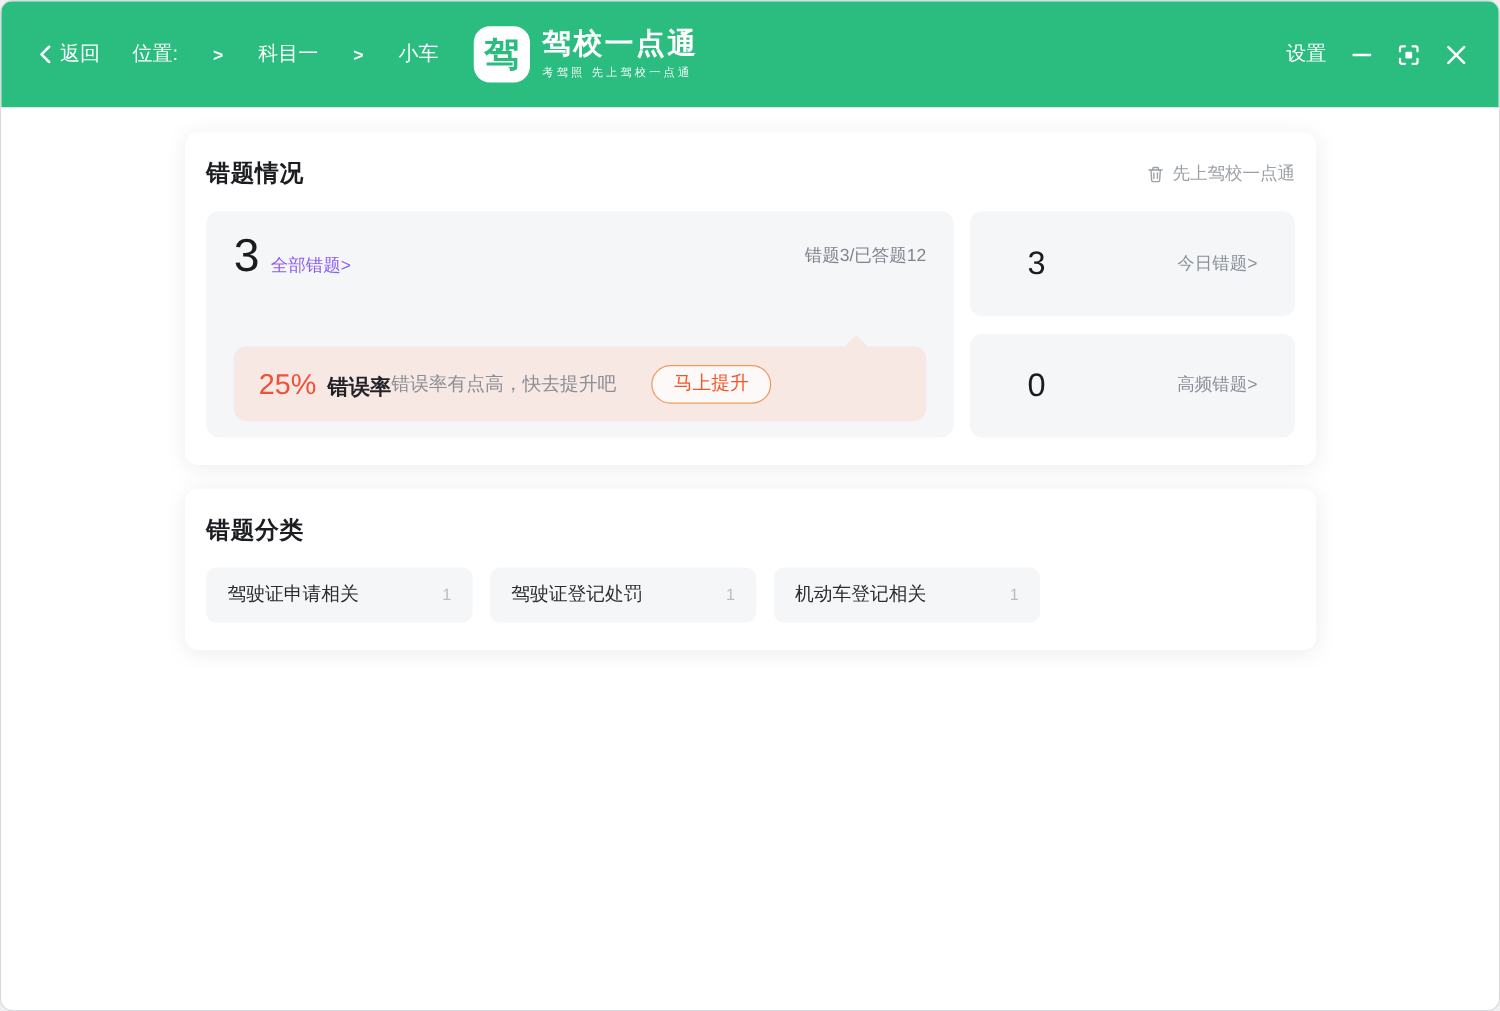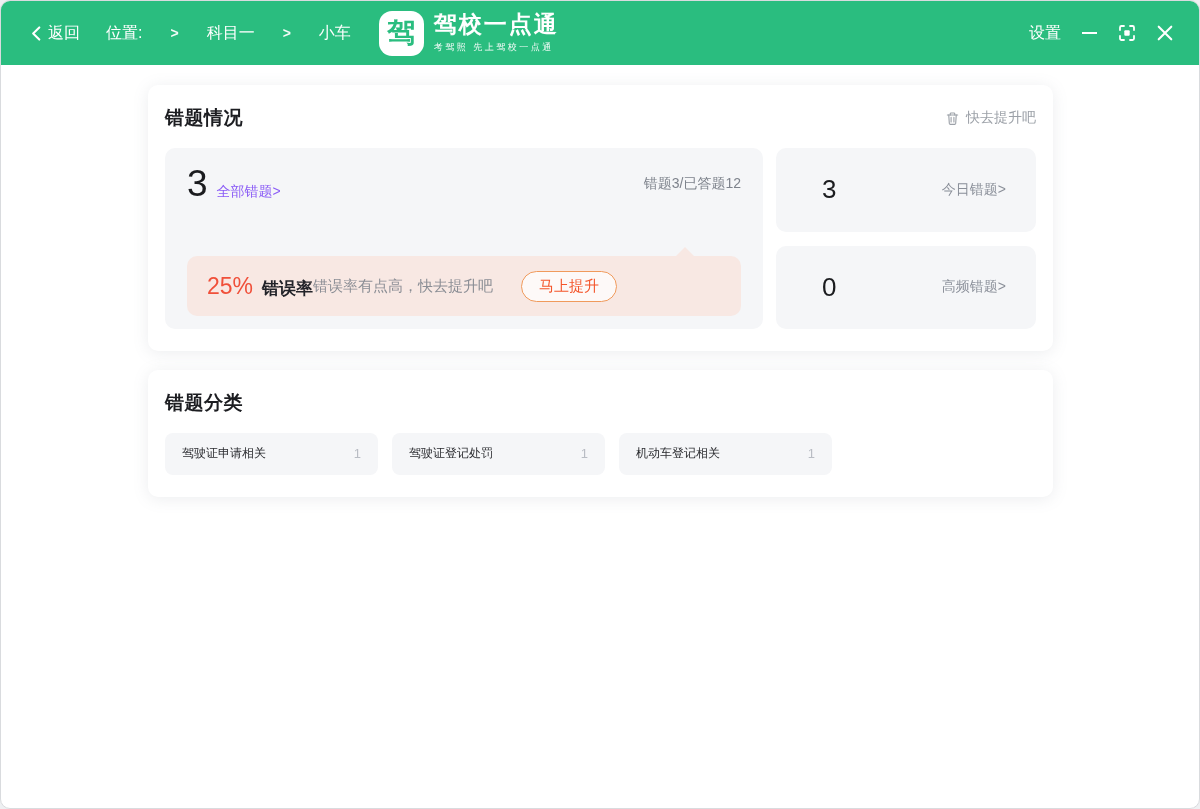--- a/index.html
+++ b/index.html
@@ -10,21 +10,21 @@
     width: 1200px; height: 809px;
     background: #ffffff;
     border-radius: 10px;
     border: 1px solid #d9dbde;
     overflow: hidden;
     position: relative;
   }
 
   
   .titlebar {
-    height: 64px;
+    height: 85px;
     background: #2abd7f;
     display: flex;
     align-items: center;
     padding: 0 26px 0 30px;
     color: #fff;
   }
   .back-btn {
     display: flex; align-items: center; gap: 7px;
     font-size: 16px; cursor: pointer; flex: none;
   }
@@ -134,21 +134,21 @@
 
   .chips { display: flex; gap: 14px; margin-top: 2px; }
   .chip {
     width: 213px;
     background: #f5f6f8;
     border-radius: 8px;
     padding: 12px 17px 13px;
     display: flex; align-items: center; justify-content: space-between;
     cursor: pointer;
   }
-  .chip .chip-label { font-size: 12px; color: #2b2c30; }
+  .chip .chip-label { font-size: 15px; color: #2b2c30; }
   .chip .chip-count { font-size: 13px; color: #b9bdc4; }
 </style>
 </head>
 <body>
 
 <div class="window">
 
   <header class="titlebar">
     <div class="back-btn">
       <span style="display:flex;">
@@ -208,21 +208,21 @@
         <h2 class="card-title">错题情况</h2>
         <div class="clear-all">
           <span style="display:flex;">
             <svg viewBox="0 0 16 16" width="15" height="15" fill="none" stroke="#9ca1a8" stroke-width="1.2" stroke-linecap="round">
               <path d="M2.5 4.2h11"></path>
               <path d="M5.6 4.2V3c0-.5.4-.9.9-.9h3c.5 0 .9.4.9.9v1.2"></path>
               <path d="M4 4.2l.6 9c.1.6.5 1 1.1 1h4.6c.6 0 1-.4 1.1-1l.6-9"></path>
               <path d="M6.5 6.8v4.8M9.5 6.8v4.8"></path>
             </svg>
           </span>
-          <span>快去提升吧</span>
+          <span>先上驾校一点通</span>
         </div>
       </div>
 
       <div class="summary-row">
         <div class="panel-left">
           <div class="stat-row">
             <div class="total-group">
               <span class="big-num">3</span>
               <span class="muted-label">全部错题&gt;</span>
             </div>

